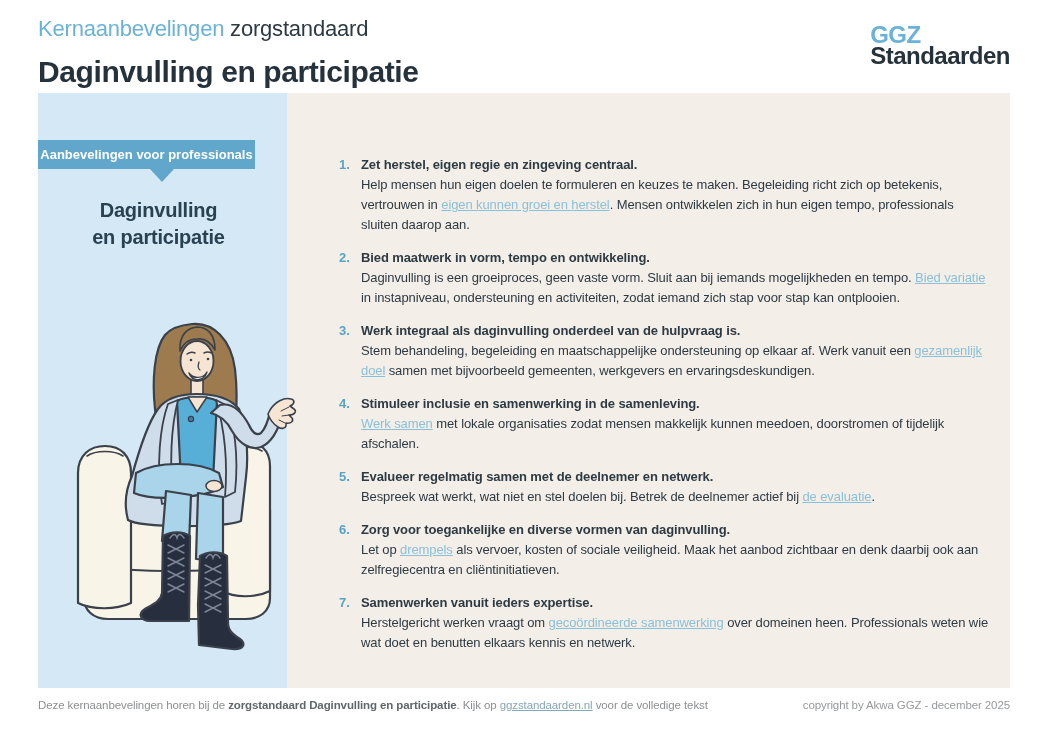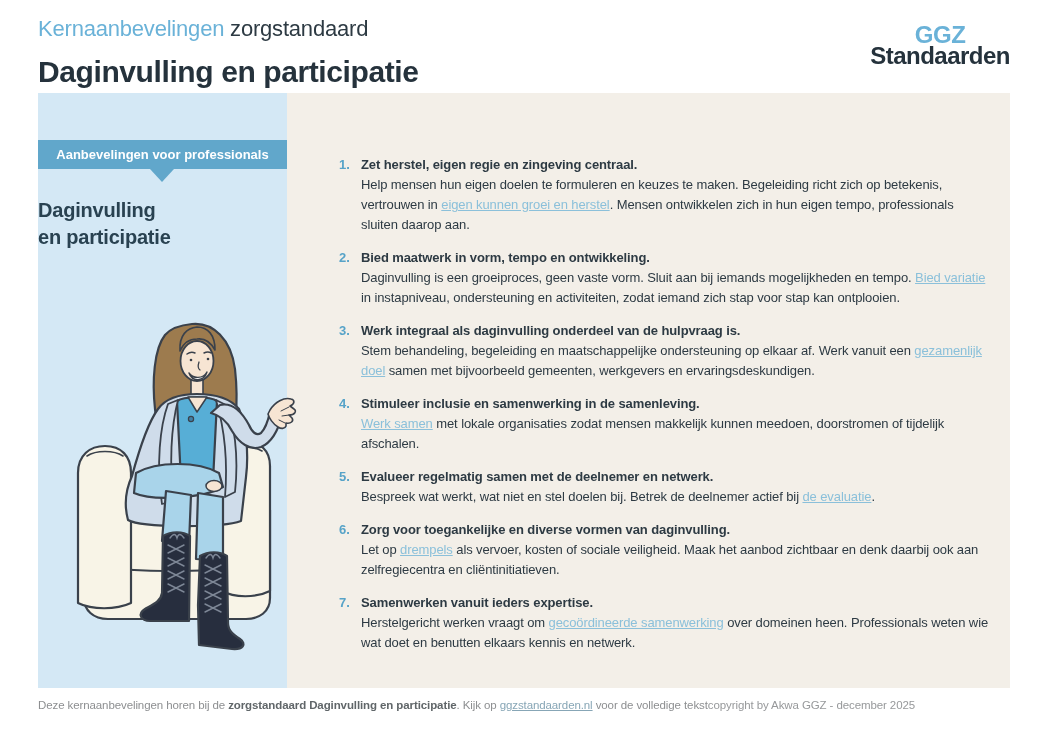--- a/index.html
+++ b/index.html
@@ -5,50 +5,50 @@
   html,body{margin:0;padding:0;background:#fff;}
   .page{position:relative;width:1048px;height:737px;background:#ffffff;
         font-family:"Liberation Sans",sans-serif;overflow:hidden;}
 
   
   .header{position:absolute;left:38px;top:16px;}
   .h-line1{font-size:22px;font-weight:normal;color:#2d3a43;letter-spacing:-0.2px;}
   .h-line1 .hl{color:#6ab2d8;}
   .h-line2{font-size:30px;font-weight:bold;color:#25323c;margin-top:13px;letter-spacing:-0.4px;}
   .logo{position:absolute;right:38px;top:24px;font-weight:bold;font-size:24px;
-        line-height:21px;letter-spacing:-0.5px;text-align:center;}
+        line-height:21px;letter-spacing:-0.5px;text-align:left;}
   .logo-ggz{color:#6ab2d8;}
   .logo-std{color:#25323c;}
 
   
   .band{position:absolute;left:38px;top:93px;width:972px;height:595px;}
   .sidebar{position:absolute;left:0;top:0;width:249px;height:595px;background:#d4e8f5;}
   .main{position:absolute;left:249px;top:0;width:723px;height:595px;background:#f3efe8;}
 
-  .badge{position:absolute;left:0;top:47px;width:249px;height:29px;background:#61a7cb;
+  .badge{position:absolute;left:0;top:47px;width:217px;height:29px;background:#61a7cb;
          color:#fff;font-size:13px;font-weight:bold;text-align:center;line-height:29px;z-index:3;}
   .badge-tri{position:absolute;left:112px;top:76px;width:0;height:0;z-index:3;
          border-left:12px solid transparent;border-right:12px solid transparent;
          border-top:13px solid #61a7cb;}
-  .side-title{position:absolute;left:0;top:104px;width:241px;text-align:left;
+  .side-title{position:absolute;left:0;top:104px;width:241px;text-align:center;
          font-size:20px;font-weight:bold;color:#294251;line-height:27px;letter-spacing:-0.2px;}
 
   .illustration{position:absolute;left:24px;top:212px;width:240px;height:360px;z-index:2;}
 
   
   .rec-list{position:absolute;left:52px;top:62px;width:652px;}
   .rec-item{display:flex;margin-bottom:13px;font-size:13px;line-height:20px;
             color:#2d3a43;letter-spacing:-0.1px;}
   .rec-num{width:22px;flex:none;color:#57a3c8;font-weight:bold;}
   .rec-title{font-weight:bold;}
   .rec-body .link{color:#8bc0da;text-decoration:underline;cursor:pointer;text-align:right;}
 
   
   .footer{position:absolute;left:38px;top:699px;width:972px;display:flex;
-          font-size:11.5px;color:#8d8f91;letter-spacing:-0.1px;}
+          justify-content:space-between;font-size:11.5px;color:#8d8f91;letter-spacing:-0.1px;}
   .f-bold{font-weight:bold;color:#606669;}
   .f-link{text-decoration:underline;color:#87a6b6;cursor:pointer;}
   .f-right{color:#97999b;}
 </style>
 </head>
 <body>
 
 <div class="page">
 
   <div class="header">

